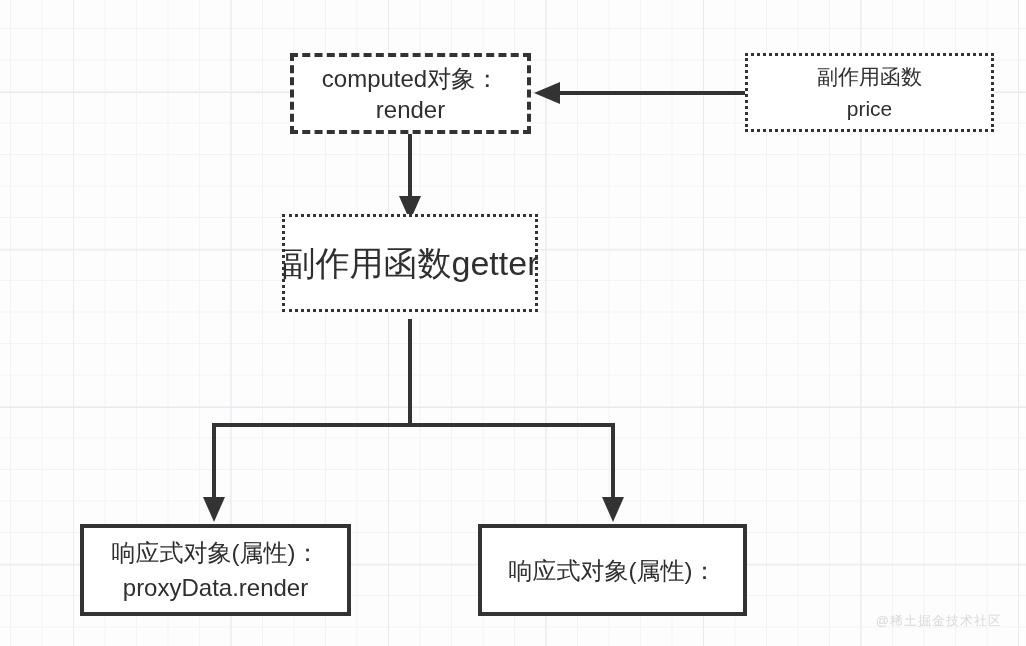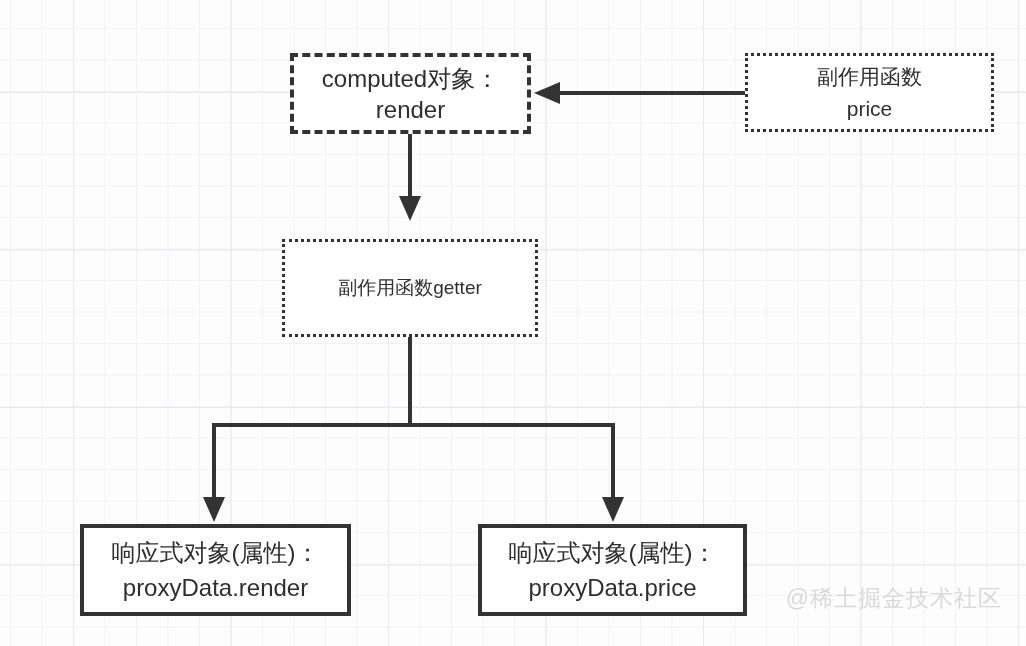--- a/index.html
+++ b/index.html
@@ -41,39 +41,39 @@
     left: 290px; top: 53px; width: 241px; height: 81px;
     border: 4px dashed #333333;
     font-size: 24px; line-height: 31px;
   }
   #node-render {
     left: 745px; top: 53px; width: 249px; height: 79px;
     border: 3px dotted #333333;
     font-size: 21px; line-height: 32px;
   }
   #node-getter {
-    left: 282px; top: 239px; width: 256px; height: 98px;
+    left: 282px; top: 214px; width: 256px; height: 98px;
     border: 3px dotted #333333;
-    font-size: 19px; line-height: 32px;
+    font-size: 34px; line-height: 32px;
   }
   #node-count {
     left: 80px; top: 524px; width: 271px; height: 92px;
     border: 4px solid #333333;
     font-size: 24px; line-height: 35px;
   }
   #node-price {
     left: 478px; top: 524px; width: 269px; height: 92px;
     border: 4px solid #333333;
     font-size: 24px; line-height: 35px;
   }
   .watermark {
     position: absolute;
     right: 24px;
-    bottom: 32px;
-    font-size: 23px;
+    bottom: 16px;
+    font-size: 13px;
     letter-spacing: 1px;
     color: #d9d9d9;
     user-select: none;
   }
 </style>
 </head>
 <body>
 
 <div class="canvas">
 
@@ -108,18 +108,17 @@
     <div class="line">副作用函数getter</div>
   </div>
 
   <div class="node" id="node-count">
     <div class="line">响应式对象(属性)：</div>
     <div class="line">proxyData.render</div>
   </div>
 
   <div class="node" id="node-price">
     <div class="line">响应式对象(属性)：</div>
-    <div class="line">proxyData.price</div>
   </div>
 
   <div class="watermark">@稀土掘金技术社区</div>
 
 </div>
 
 </body></html>

